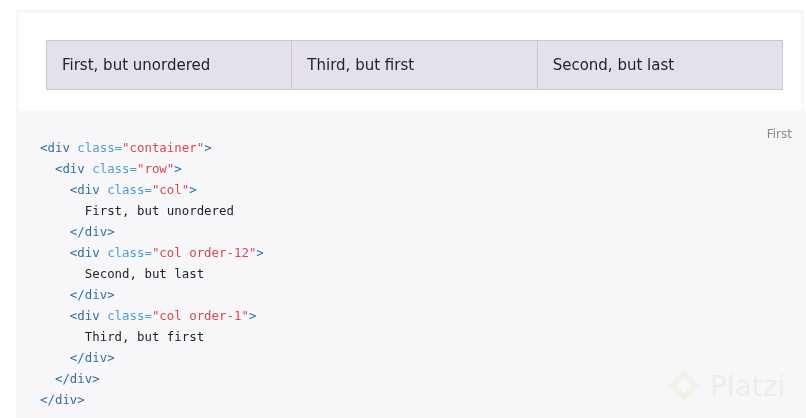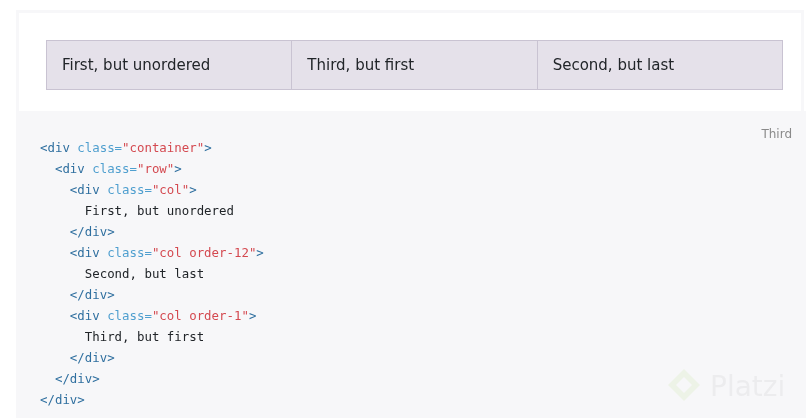--- a/index.html
+++ b/index.html
@@ -69,21 +69,21 @@
     <div class="col">
         <span>Third, but first</span>
       </div>
     <div class="col">
         <span>Second, but last</span>
       </div>
   </div>
 </div>
 
 <div class="highlight">
-  <button class="copy-btn">Third</button>
+  <button class="copy-btn">First</button>
   <pre class="code"><span class="line"><span></span><span class="tag">&lt;div</span><span class="attr"> class=</span><span class="str">"container"</span><span class="tag">&gt;</span><span></span></span><span class="line"><span>  </span><span class="tag">&lt;div</span><span class="attr"> class=</span><span class="str">"row"</span><span class="tag">&gt;</span><span></span></span><span class="line"><span>    </span><span class="tag">&lt;div</span><span class="attr"> class=</span><span class="str">"col"</span><span class="tag">&gt;</span><span></span></span><span class="line"><span>      </span><span class="tag"></span><span class="attr"></span><span class="str"></span><span class="tag"></span><span>First, but unordered</span></span><span class="line"><span>    </span><span class="tag">&lt;/div&gt;</span><span class="attr"></span><span class="str"></span><span class="tag"></span><span></span></span><span class="line"><span>    </span><span class="tag">&lt;div</span><span class="attr"> class=</span><span class="str">"col order-12"</span><span class="tag">&gt;</span><span></span></span><span class="line"><span>      </span><span class="tag"></span><span class="attr"></span><span class="str"></span><span class="tag"></span><span>Second, but last</span></span><span class="line"><span>    </span><span class="tag">&lt;/div&gt;</span><span class="attr"></span><span class="str"></span><span class="tag"></span><span></span></span><span class="line"><span>    </span><span class="tag">&lt;div</span><span class="attr"> class=</span><span class="str">"col order-1"</span><span class="tag">&gt;</span><span></span></span><span class="line"><span>      </span><span class="tag"></span><span class="attr"></span><span class="str"></span><span class="tag"></span><span>Third, but first</span></span><span class="line"><span>    </span><span class="tag">&lt;/div&gt;</span><span class="attr"></span><span class="str"></span><span class="tag"></span><span></span></span><span class="line"><span>  </span><span class="tag">&lt;/div&gt;</span><span class="attr"></span><span class="str"></span><span class="tag"></span><span></span></span><span class="line"><span></span><span class="tag">&lt;/div&gt;</span><span class="attr"></span><span class="str"></span><span class="tag"></span><span></span></span></pre>
 </div>
 
 <div class="watermark">
   <svg width="40" height="40" viewBox="0 0 40 40">
     <path d="M20 3 L36 19 L20 35 L4 19 Z M20 11 L12 19 L20 27 L28 19 Z" fill="#e6f0da" fill-rule="evenodd"></path>
   </svg>
   <span class="watermark-text">Platzi</span>
 </div>
 

